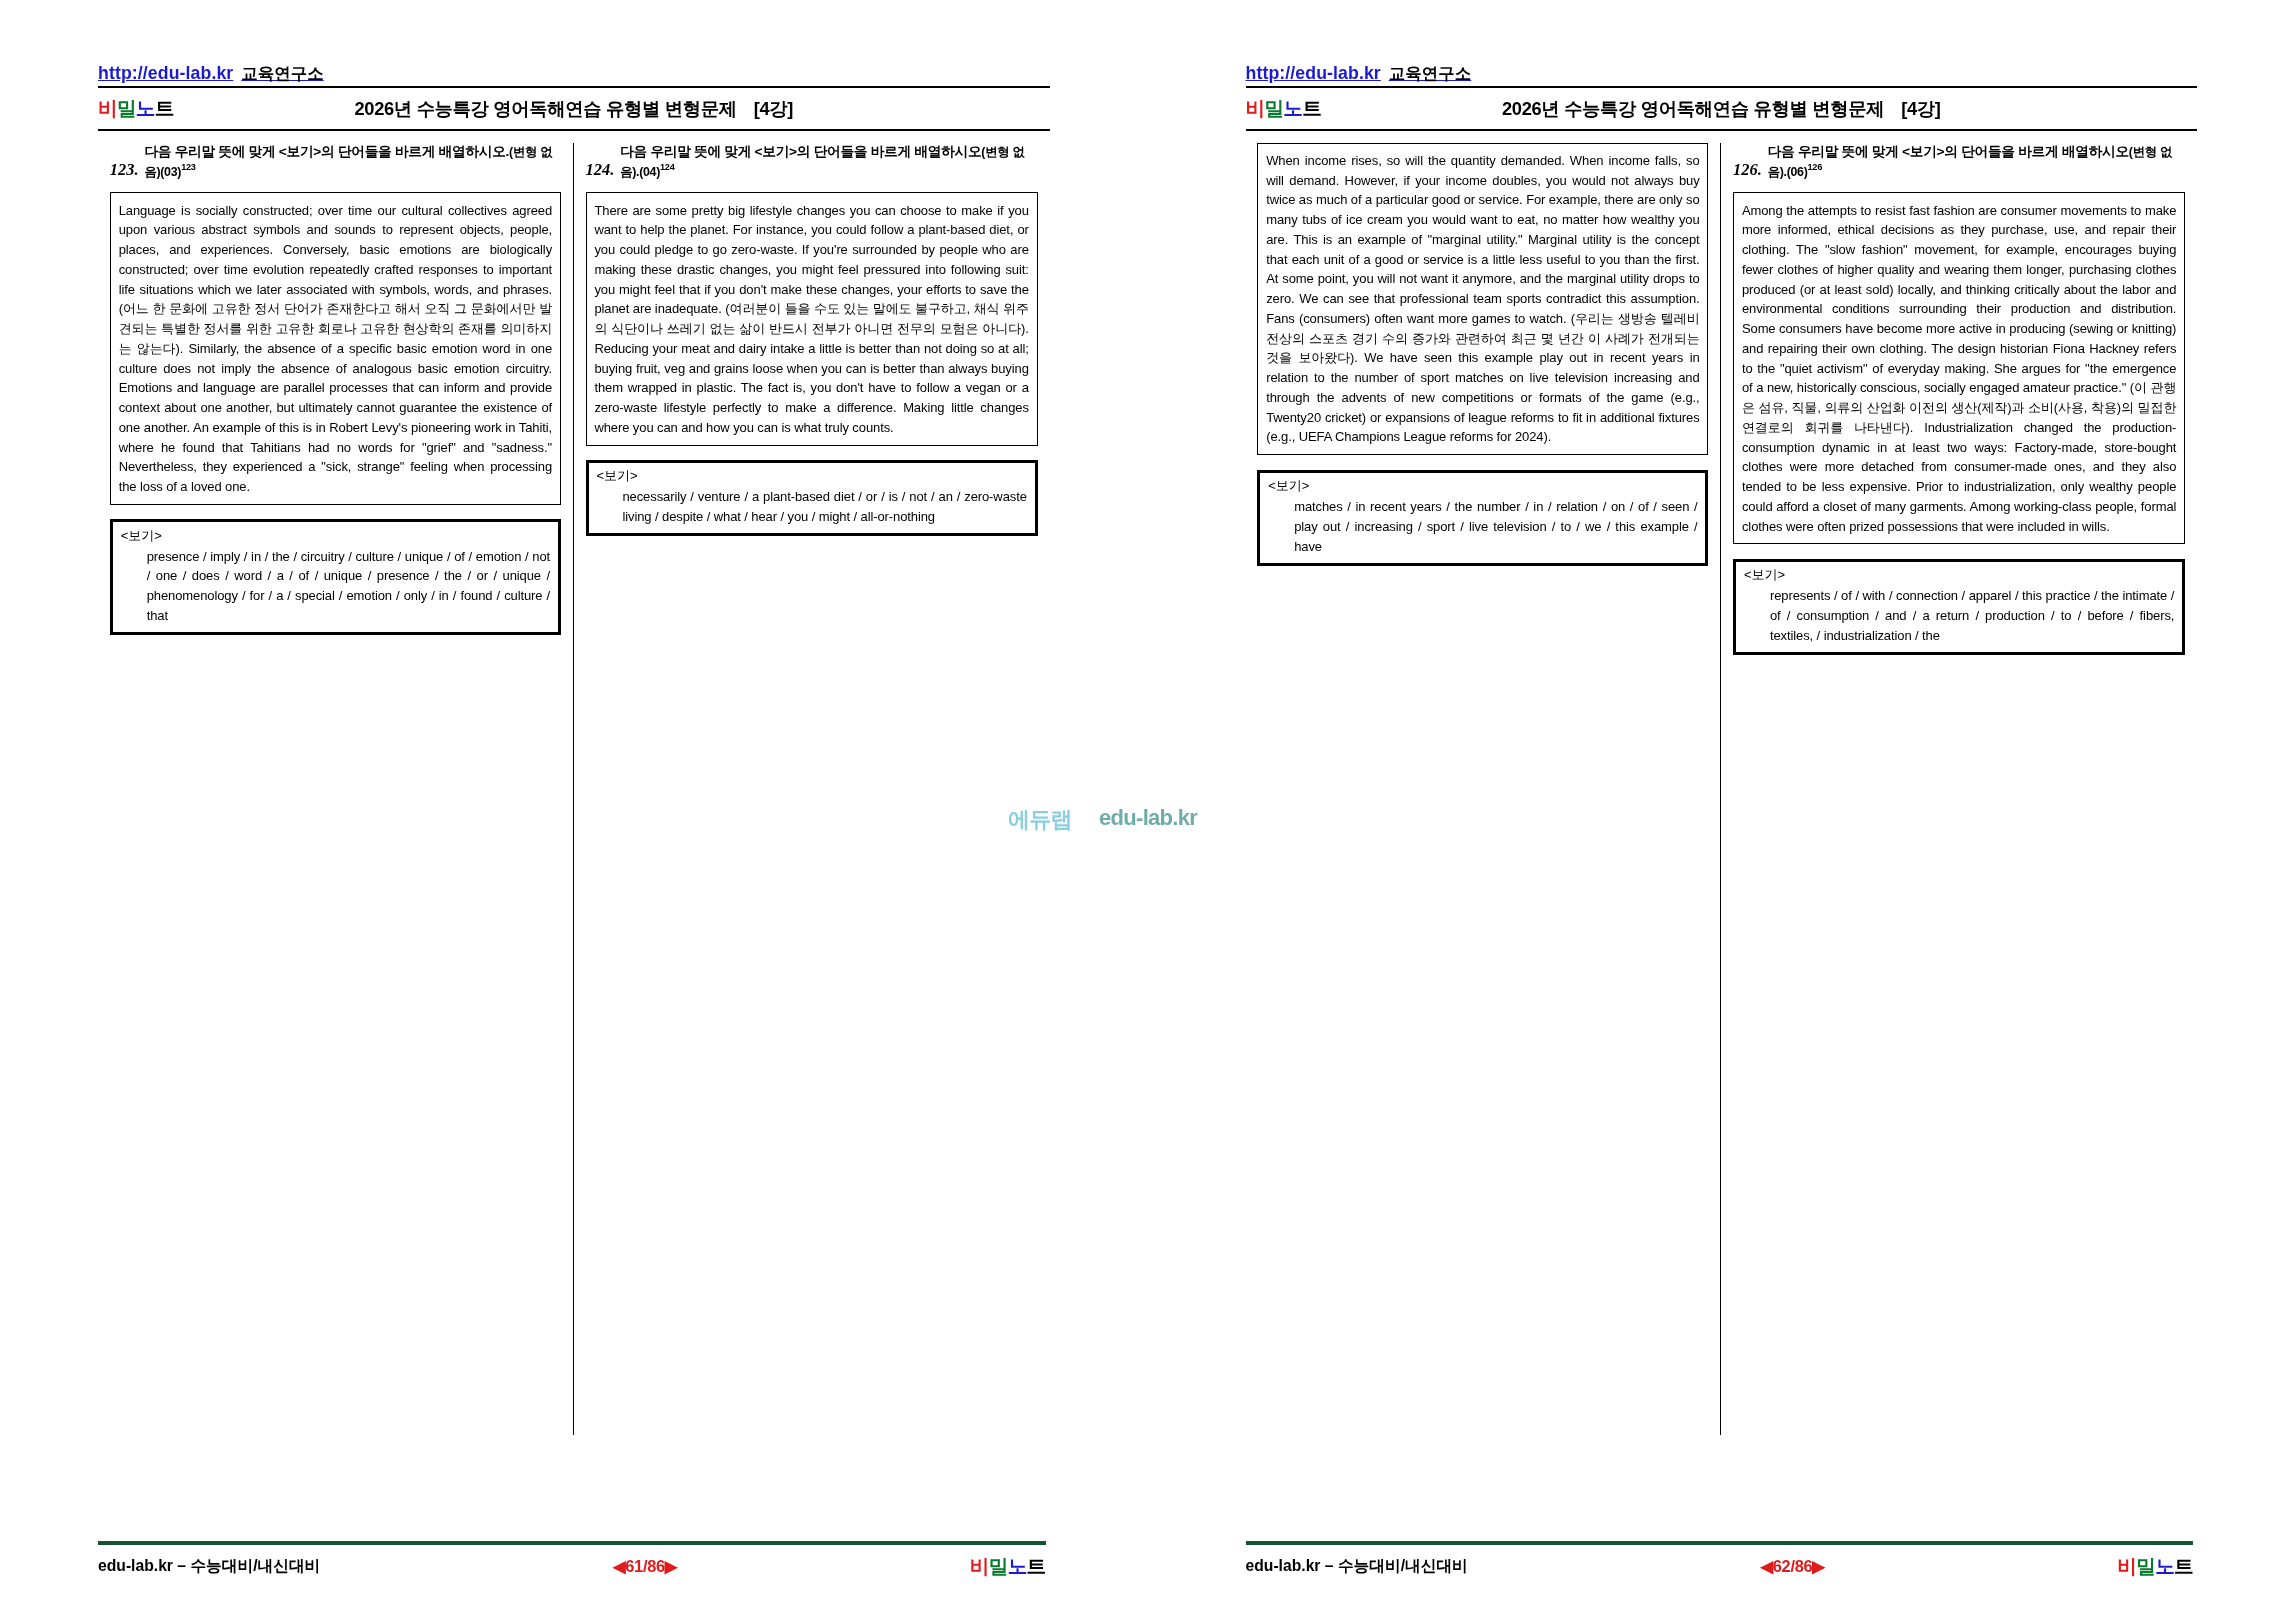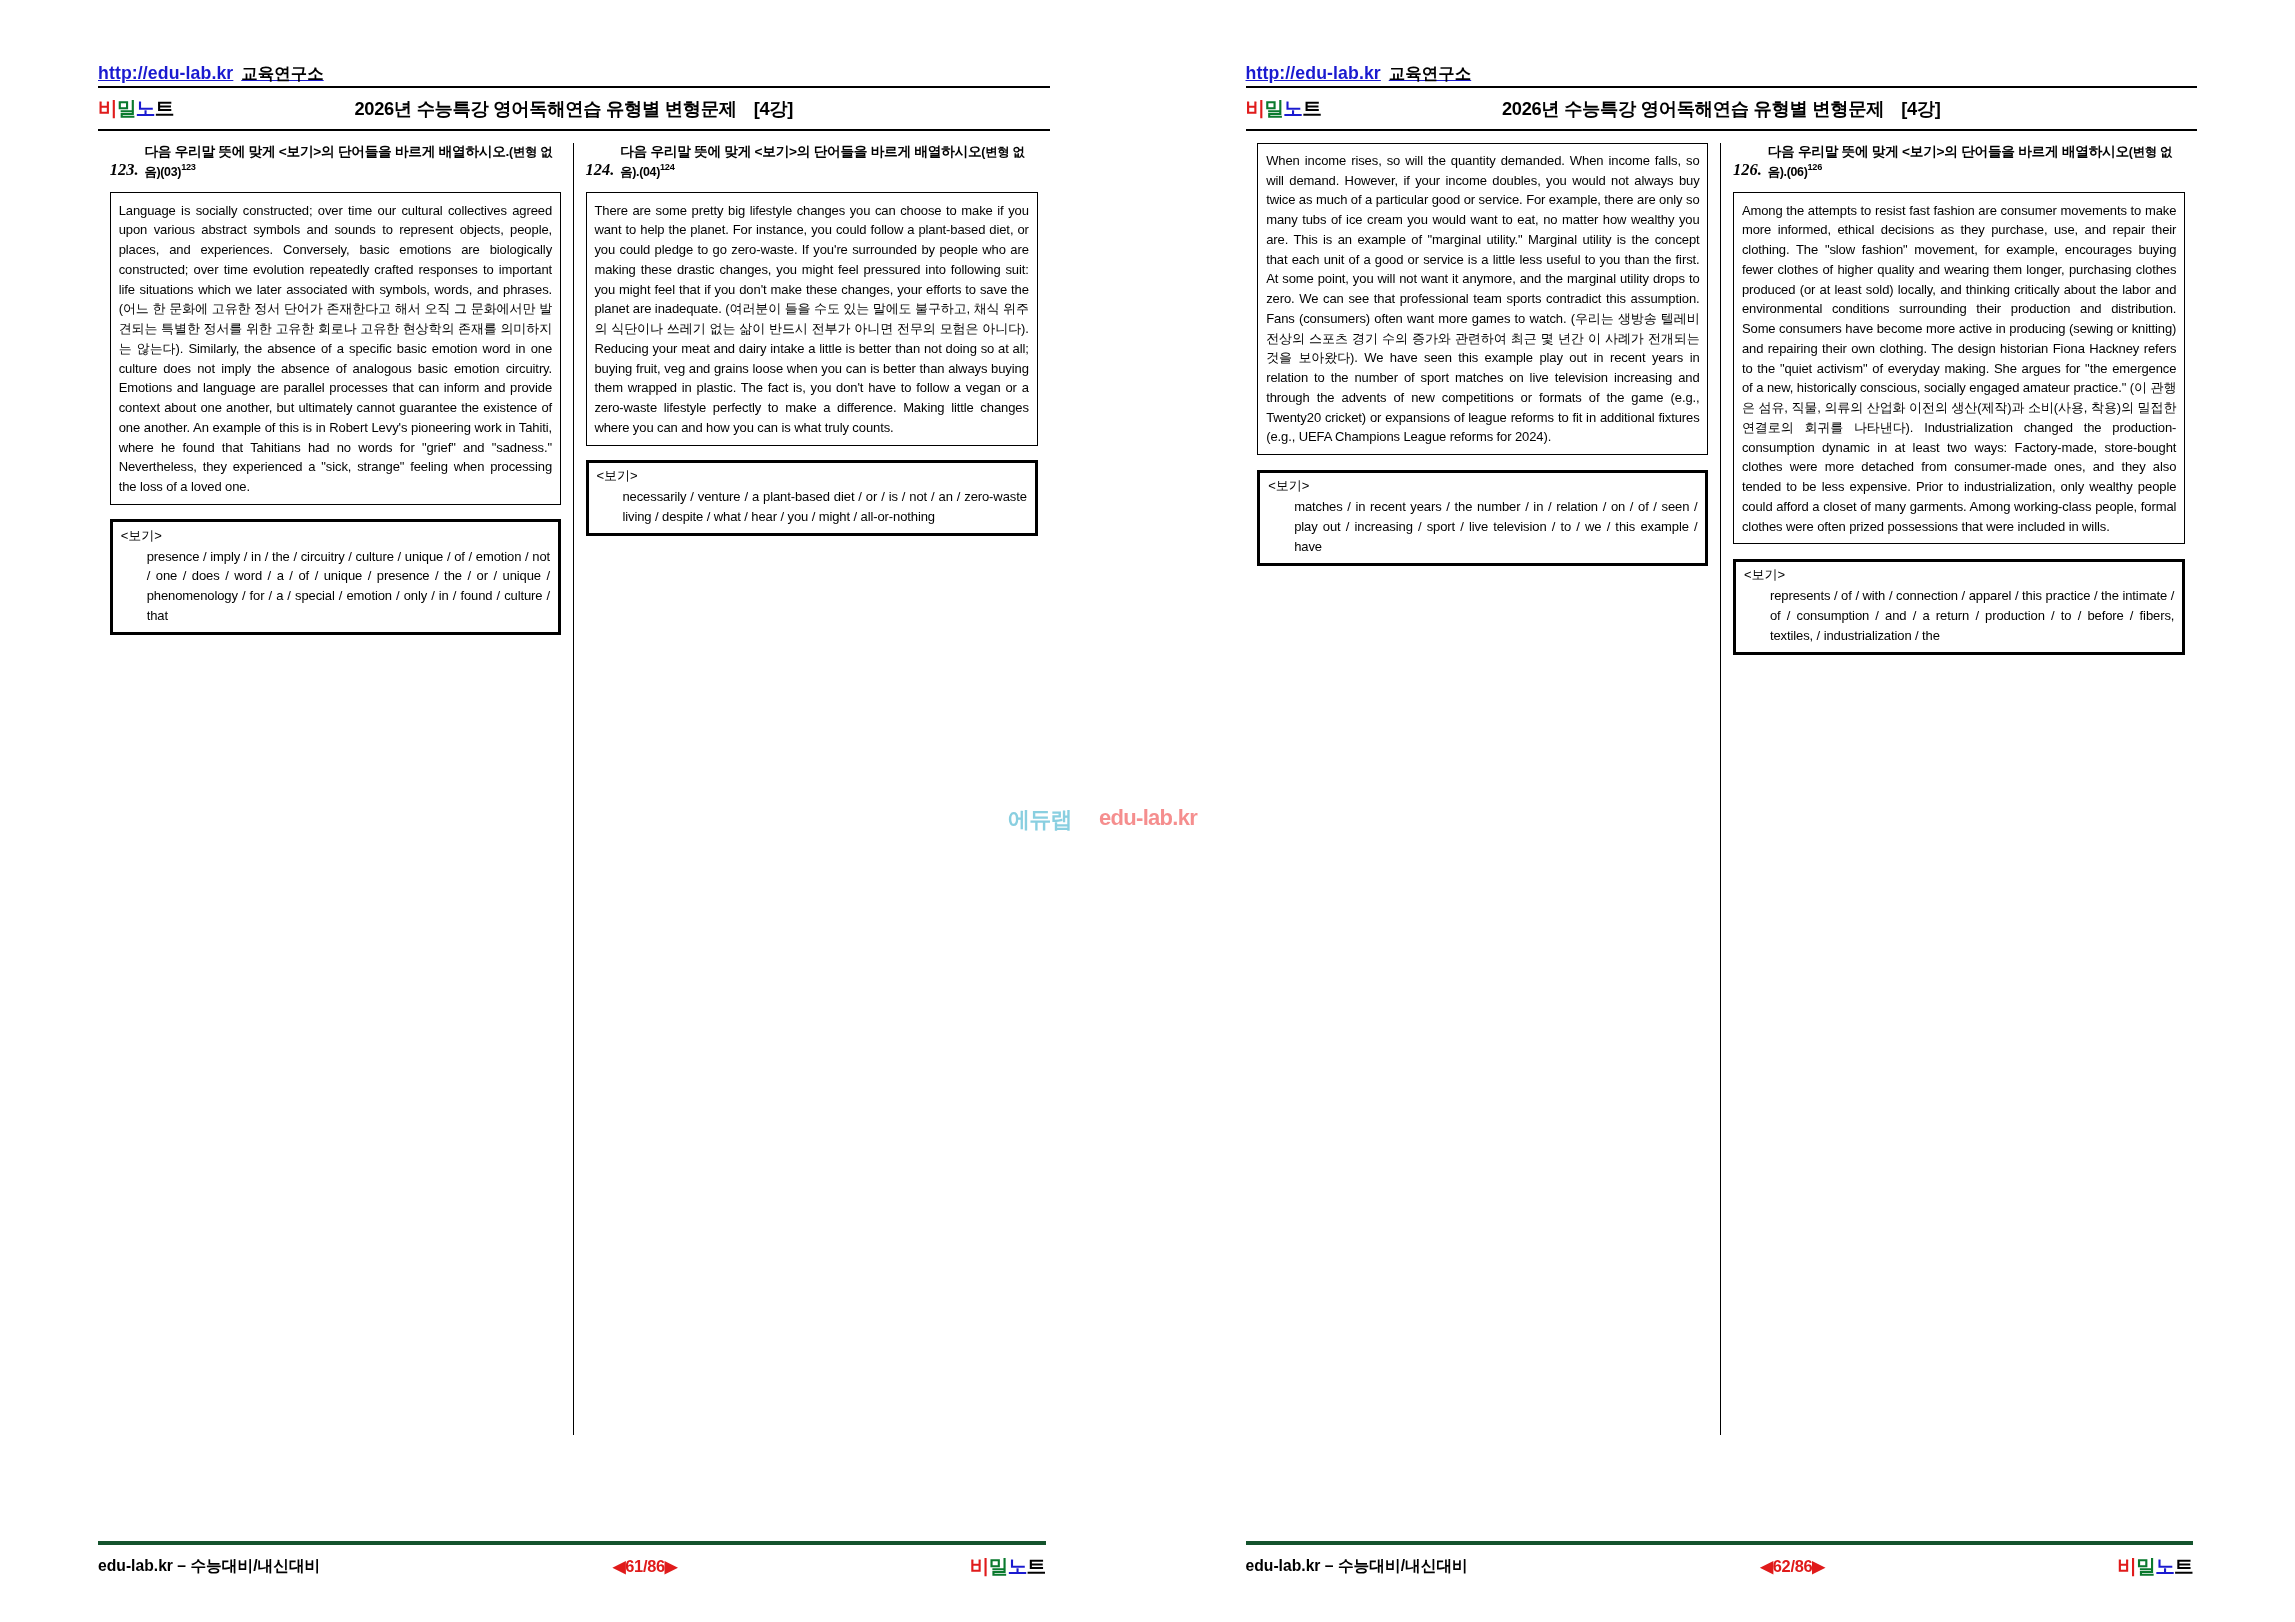--- a/index.html
+++ b/index.html
@@ -139,21 +139,21 @@
   }
   .watermark{
     position:absolute;
     font-size:22px;
     font-weight:bold;
     letter-spacing:-0.7px;
     pointer-events:none;
     white-space:nowrap;
   }
   .wm-a{color:#2aa8c8;opacity:.55;}
-  .wm-b{color:#ef4444;opacity:.6;}
+  .wm-b{color:#0f766e;opacity:.6;}
   .wm-c{color:#3ab54a;opacity:.55;}
   .wm-d{color:#e89b2a;opacity:.55;}
 </style>
 </head>
 <body>
 
 <div class="pages">
 
   <div class="page">
     <div class="url-line">

